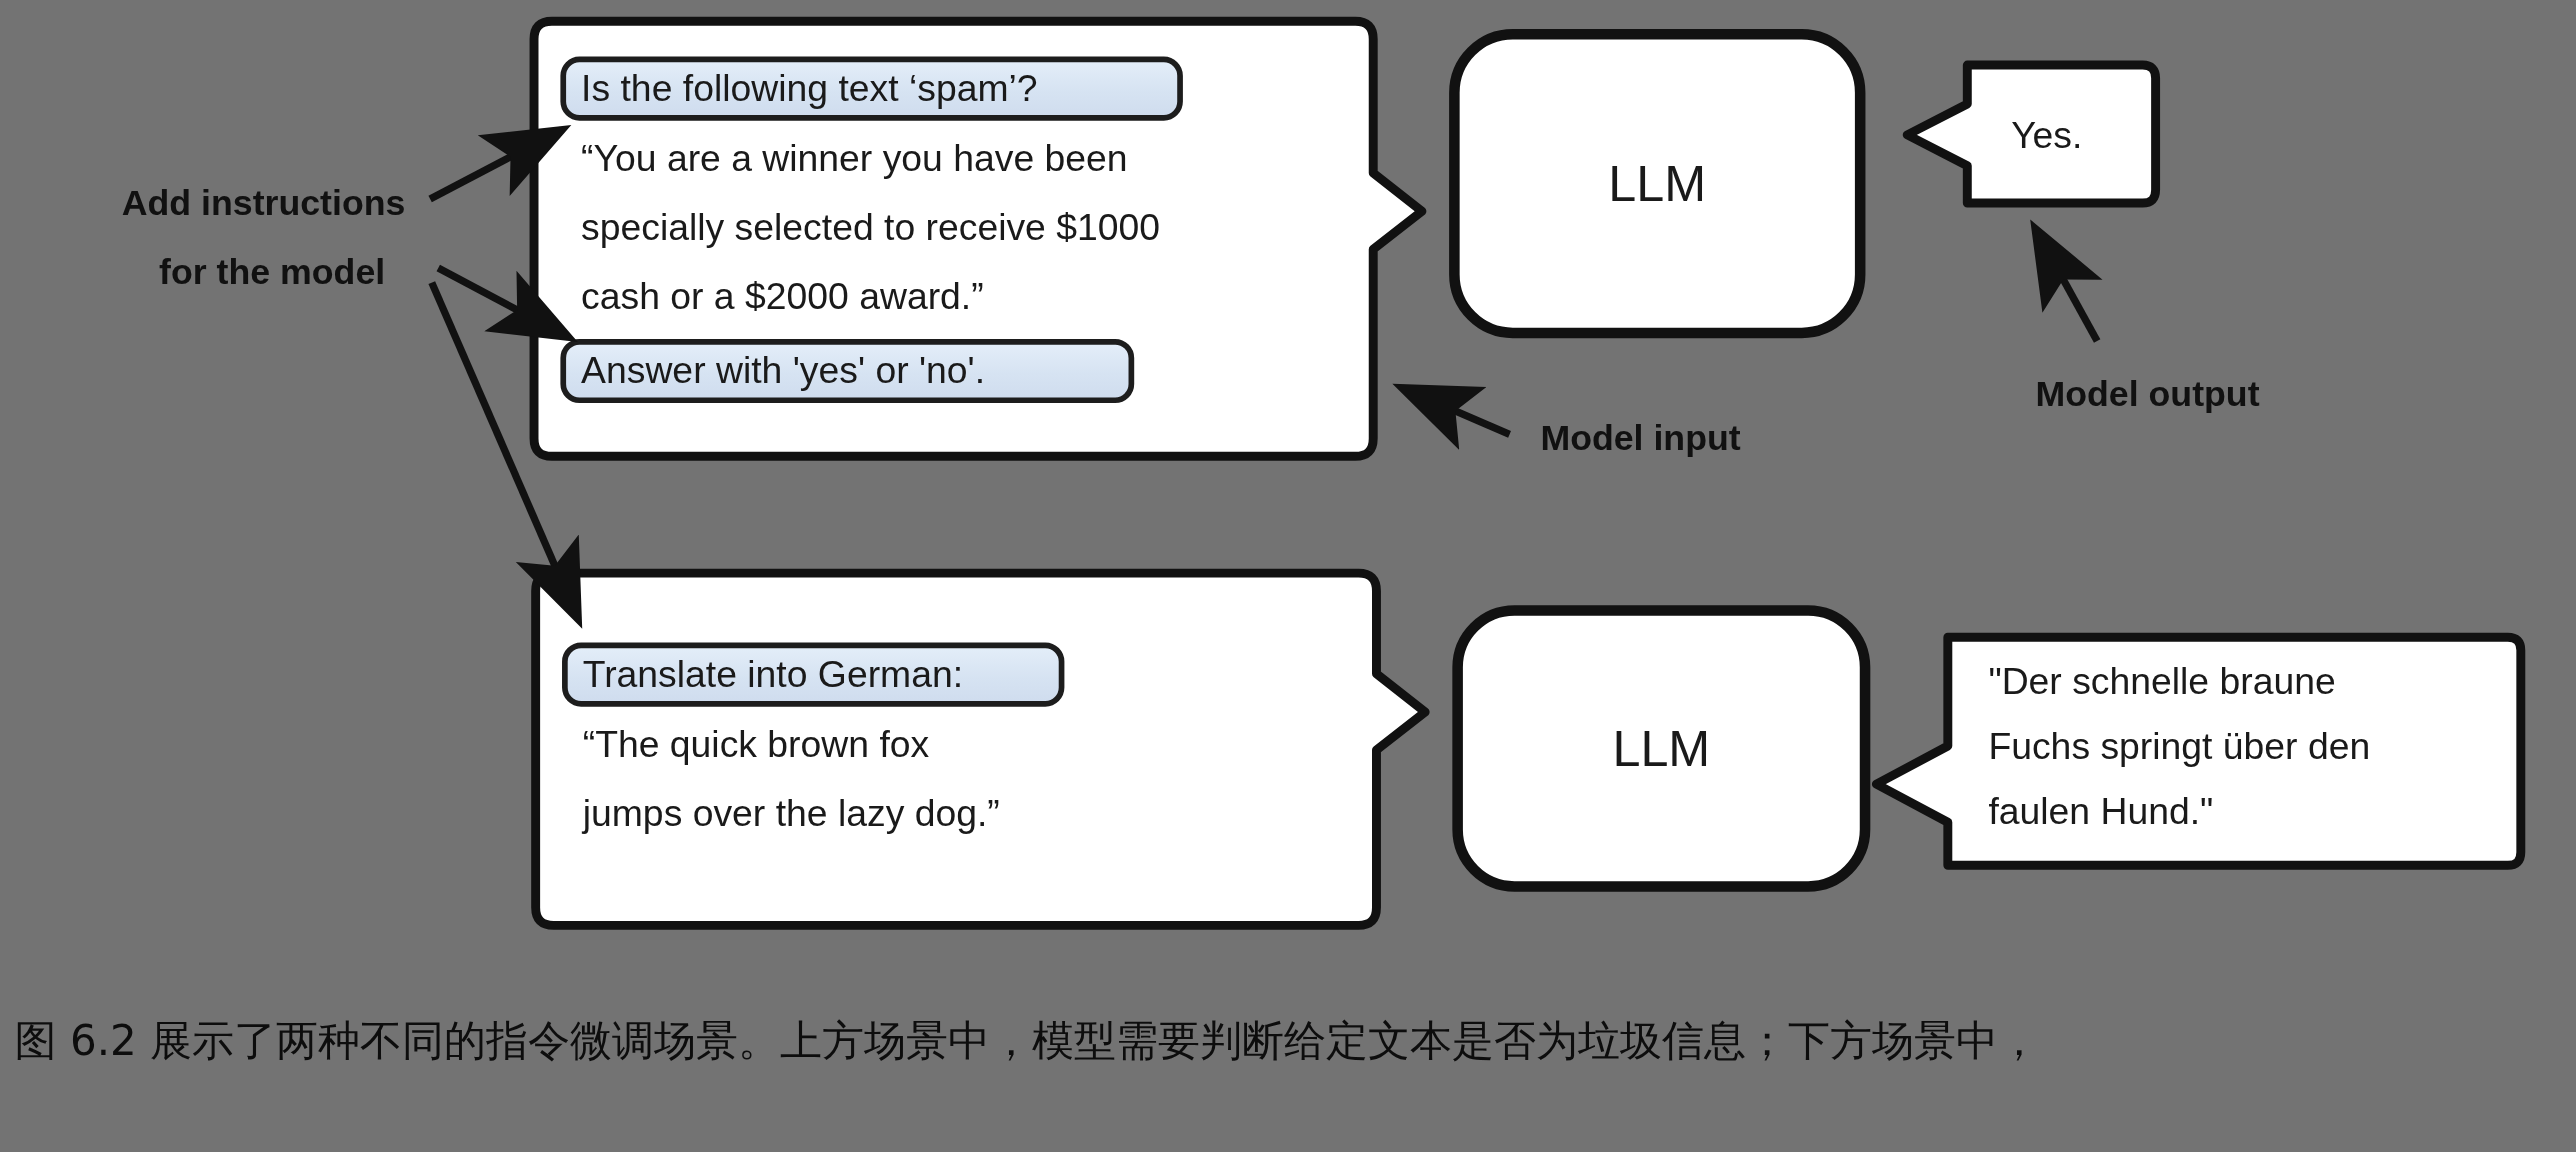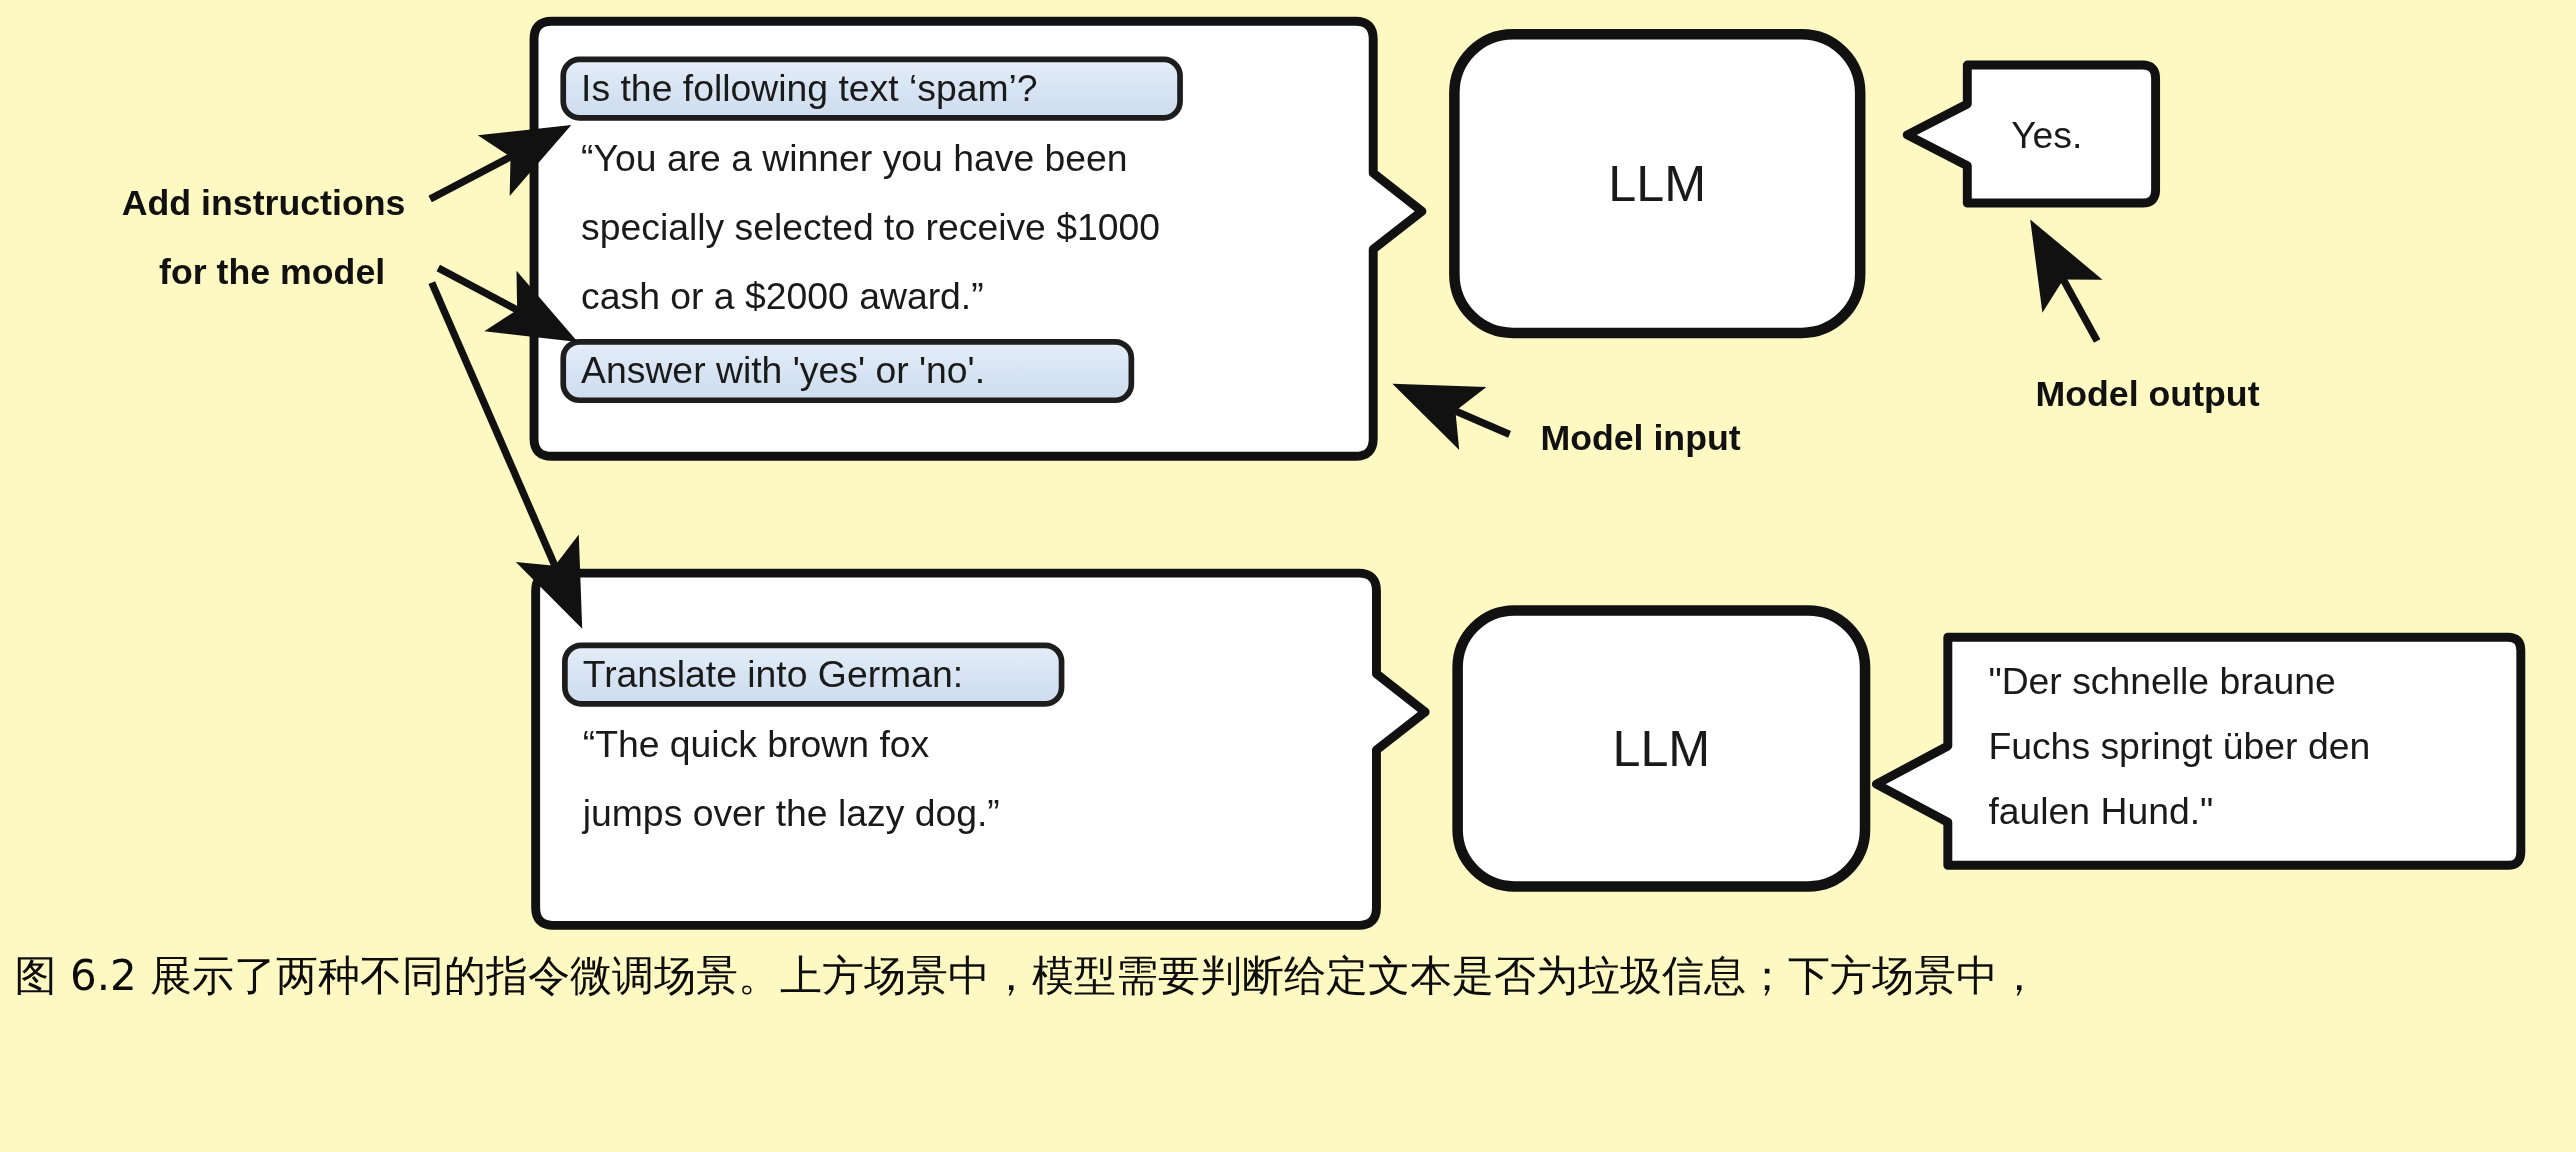--- a/index.html
+++ b/index.html
@@ -1,23 +1,23 @@
 <!DOCTYPE html>
 <html style="font-size:13px"><head>
 <meta charset="utf-8">
 <style>
   html,body{margin:0;padding:0;background:#ffffff;}
   body{width:2576px;height:1152px;font-family:"Liberation Sans",sans-serif;overflow:hidden;}
-  #stage{position:relative;width:2576px;height:1152px;background:#fef9c3;}
+  #stage{position:relative;width:2576px;height:1152px;background:#737373;}
   svg.diagram{position:absolute;left:0;top:0;width:2576px;height:958px;}
   .bold-label{font-family:"Liberation Sans",sans-serif;font-weight:bold;font-size:44px;fill:#111;}
   .body-text{font-family:"Liberation Sans",sans-serif;font-size:46px;fill:#1a1a1a;}
   .llm-text{font-family:"Liberation Sans",sans-serif;font-size:62px;fill:#1a1a1a;}
   .hl-text{font-family:"Liberation Sans",sans-serif;font-size:46px;fill:#1a1a1a;}
-  .caption{position:absolute;left:14.6px;top:946px;width:2557px;
+  .caption{position:absolute;left:14.6px;top:1011px;width:2557px;
            font-family:"DejaVu Sans","Liberation Sans",sans-serif;
            font-size:42px;line-height:1.42;color:#0d0d0d;letter-spacing:0px;}
 </style>
 </head>
 <body>
 
 <div id="stage">
 
   <svg class="diagram" viewBox="0 0 3174 1180">
     <defs>

